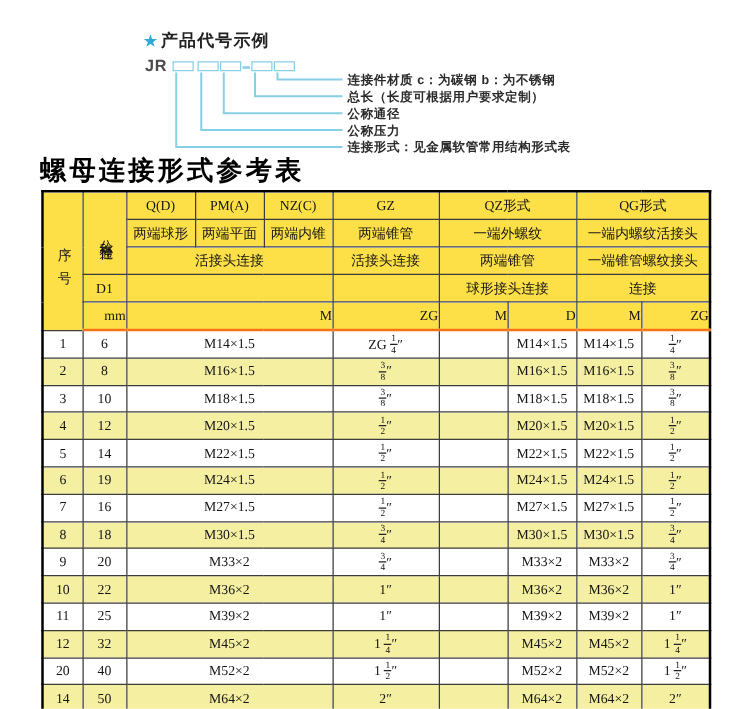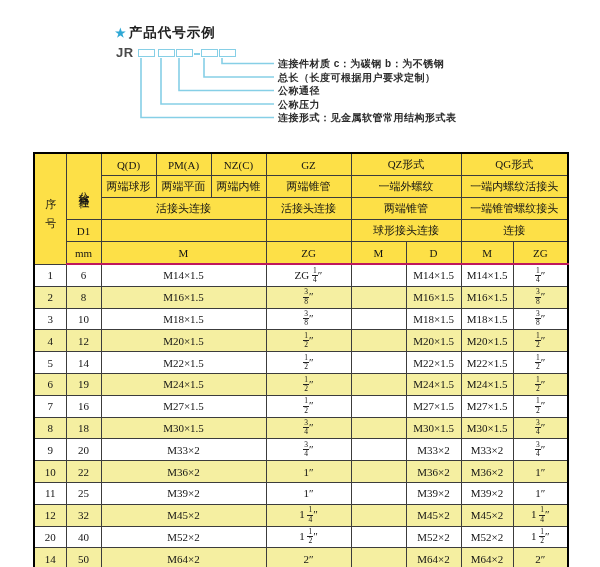--- a/index.html
+++ b/index.html
@@ -30,21 +30,21 @@
     position:absolute; left:33px; top:152px; width:534px;
     border-collapse:collapse; table-layout:fixed;
     font-family:"Liberation Serif", serif; font-size:11px; color:#141414;
     border:2px solid #000;
   }
   table.ref th, table.ref td {
     border:1px solid #3c3c3c; text-align:center; vertical-align:middle;
     padding:0; font-weight:normal; overflow:hidden; white-space:nowrap;
   }
   table.ref thead th { background:#fde047; height:21px; }
-  table.ref thead tr.hb th { border-bottom:2px solid #be185d; }
+  table.ref thead tr.hb th { border-bottom:2px solid #f97316;text-align:right; }
   table.ref tbody td { height:20.8px; background:#ffffff; }
   table.ref tbody tr.alt td { background:#f5efa1; }
   .vtext { writing-mode:vertical-rl; text-orientation:upright; }
   .vt-seq { letter-spacing:20px; padding-top:4px; }
   .vt-dn  { letter-spacing:2px; }
 
   
   .fr { display:inline-block; vertical-align:-3px; text-align:center; font-size:7.5px; line-height:1.1; }
   .fr b { display:block; font-weight:normal; padding:0 1px; }
   .fr b:first-child { border-bottom:1px solid #222; }
@@ -77,20 +77,21 @@
       </g>
     </svg>
 
     <div class="lbl" style="top:57px">连接件材质  c：为碳钢  b：为不锈钢</div>
     <div class="lbl" style="top:70.5px">总长（长度可根据用户要求定制）</div>
     <div class="lbl" style="top:84px">公称通径</div>
     <div class="lbl" style="top:97.5px">公称压力</div>
     <div class="lbl" style="top:111px">连接形式：见金属软管常用结构形式表</div>
   </div>
 
+  <h2 class="tbl-title">螺母连接形式参考表</h2>
 
   <table class="ref">
     <colgroup>
       <col style="width:32px">
         <col style="width:35px">
       <col style="width:55px">
         <col style="width:55px">
         <col style="width:55px">
       <col style="width:85px">
       <col style="width:55px">

